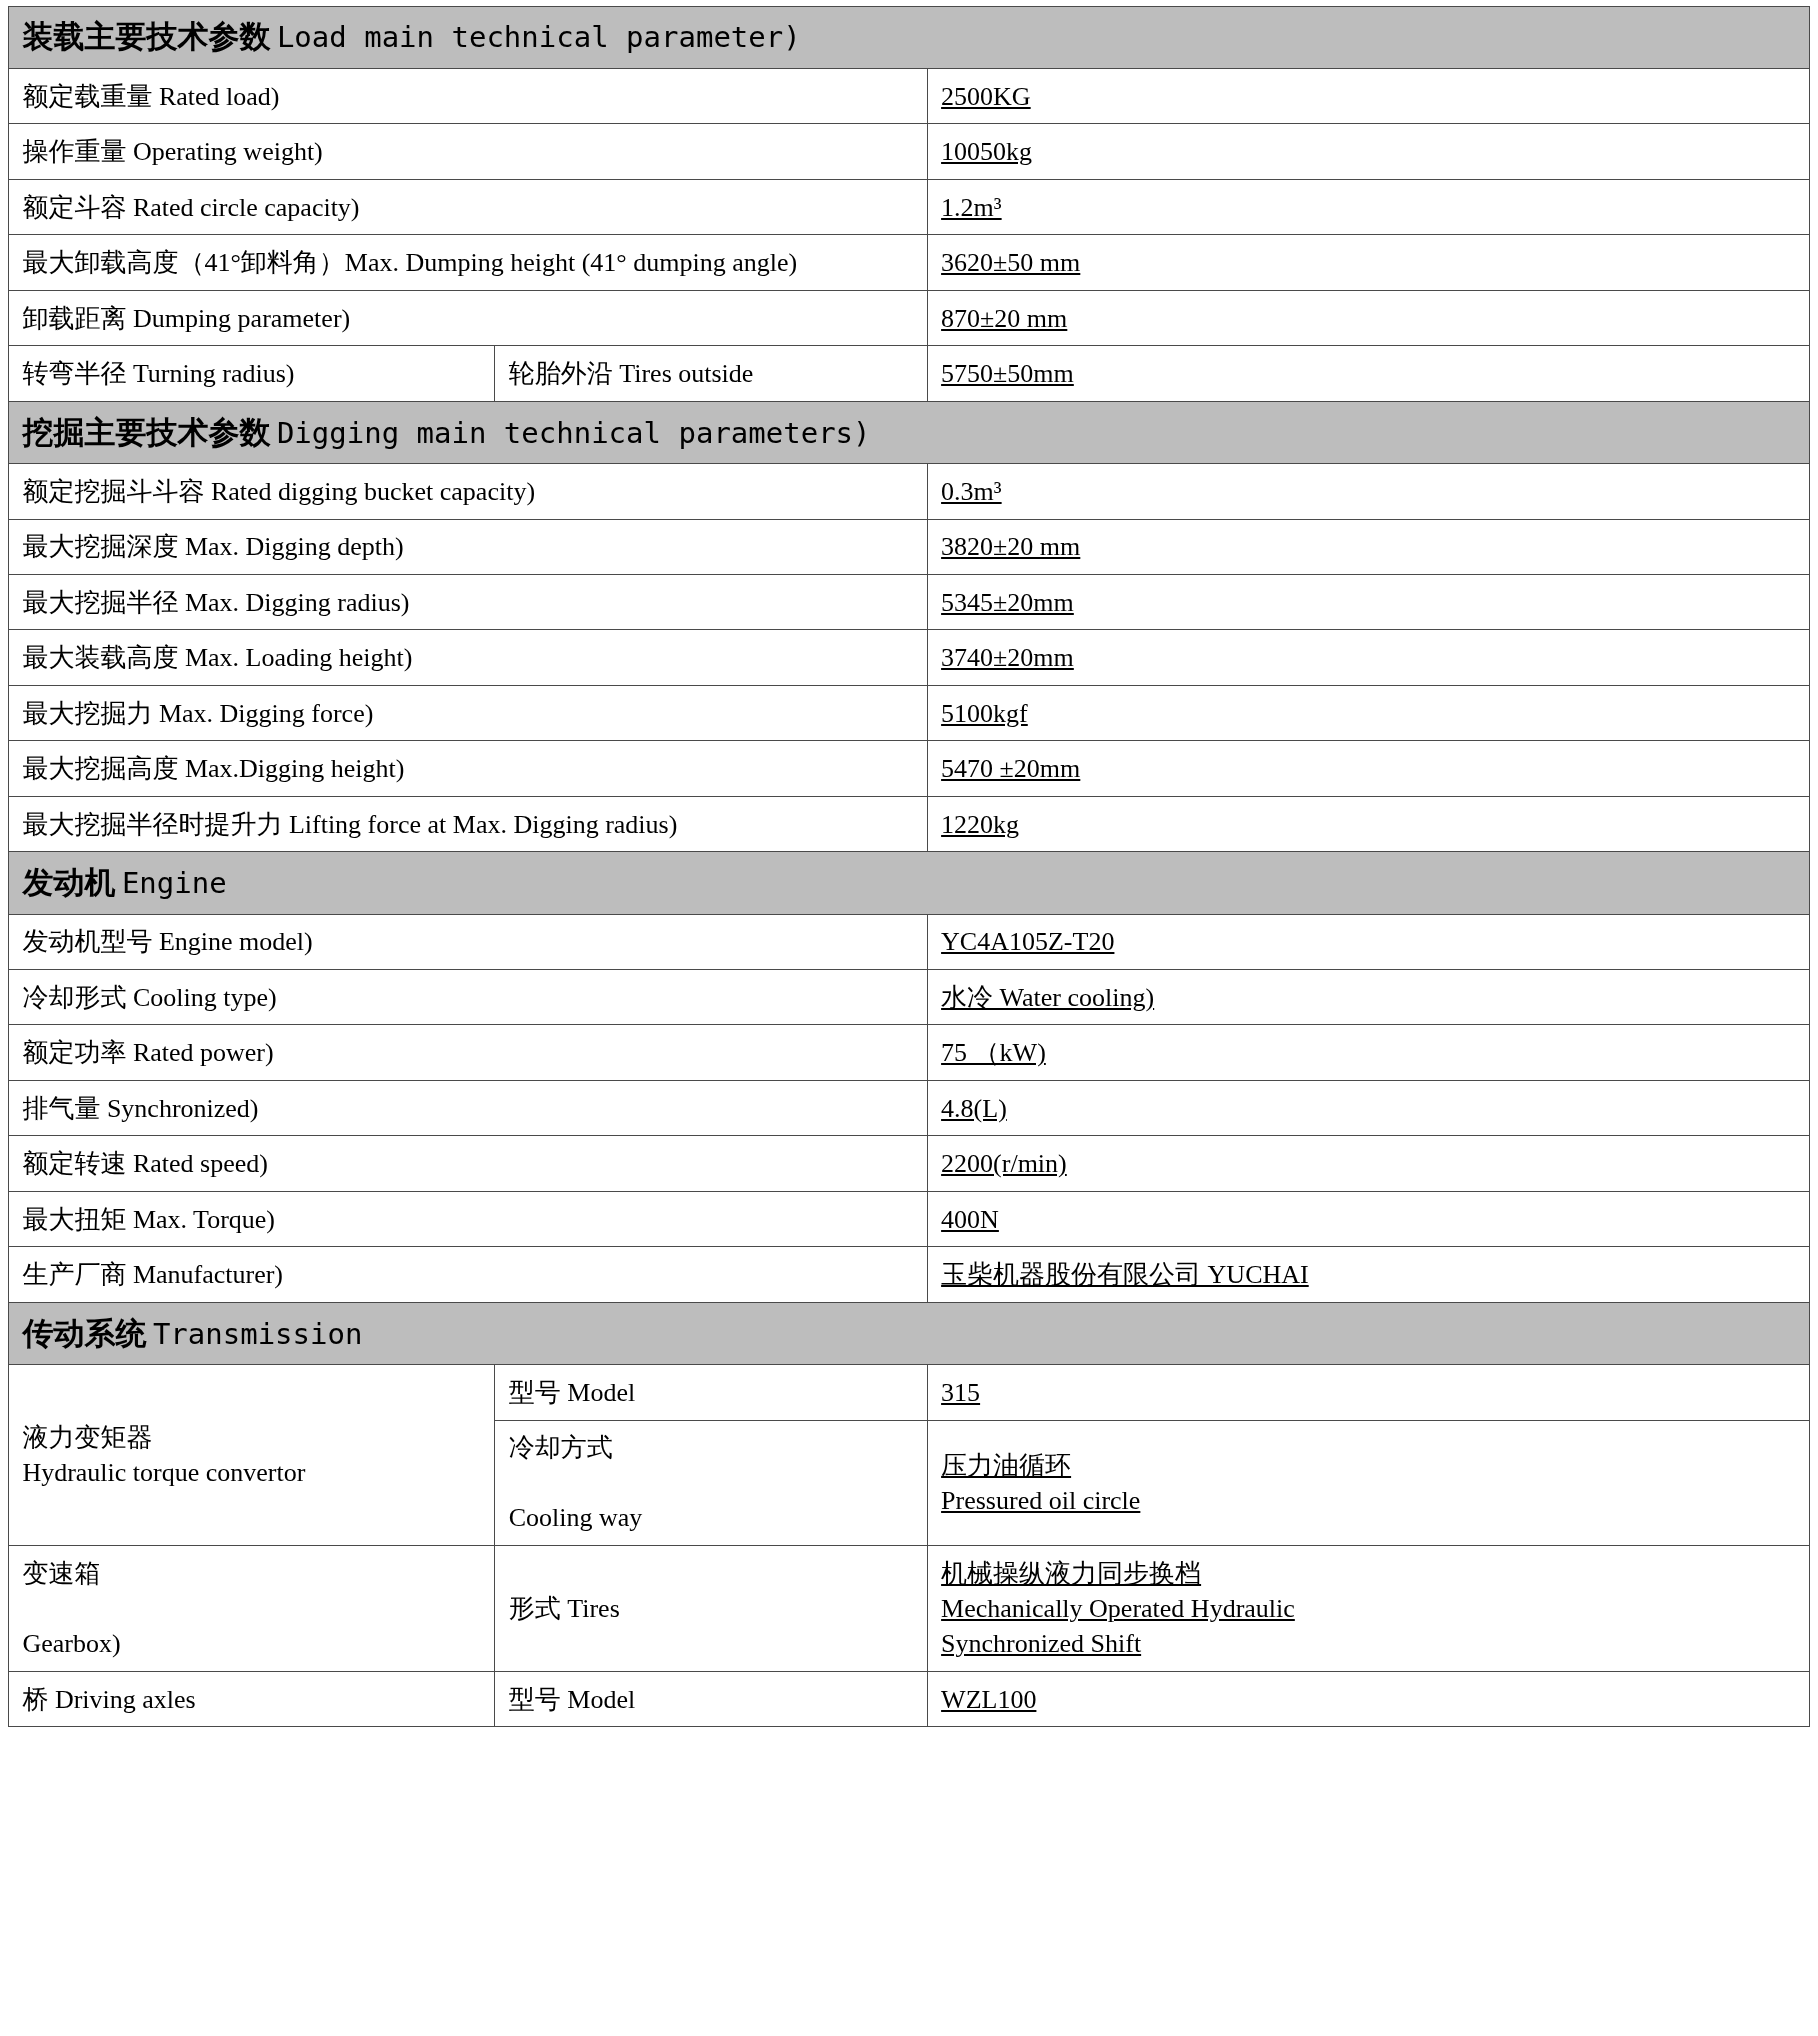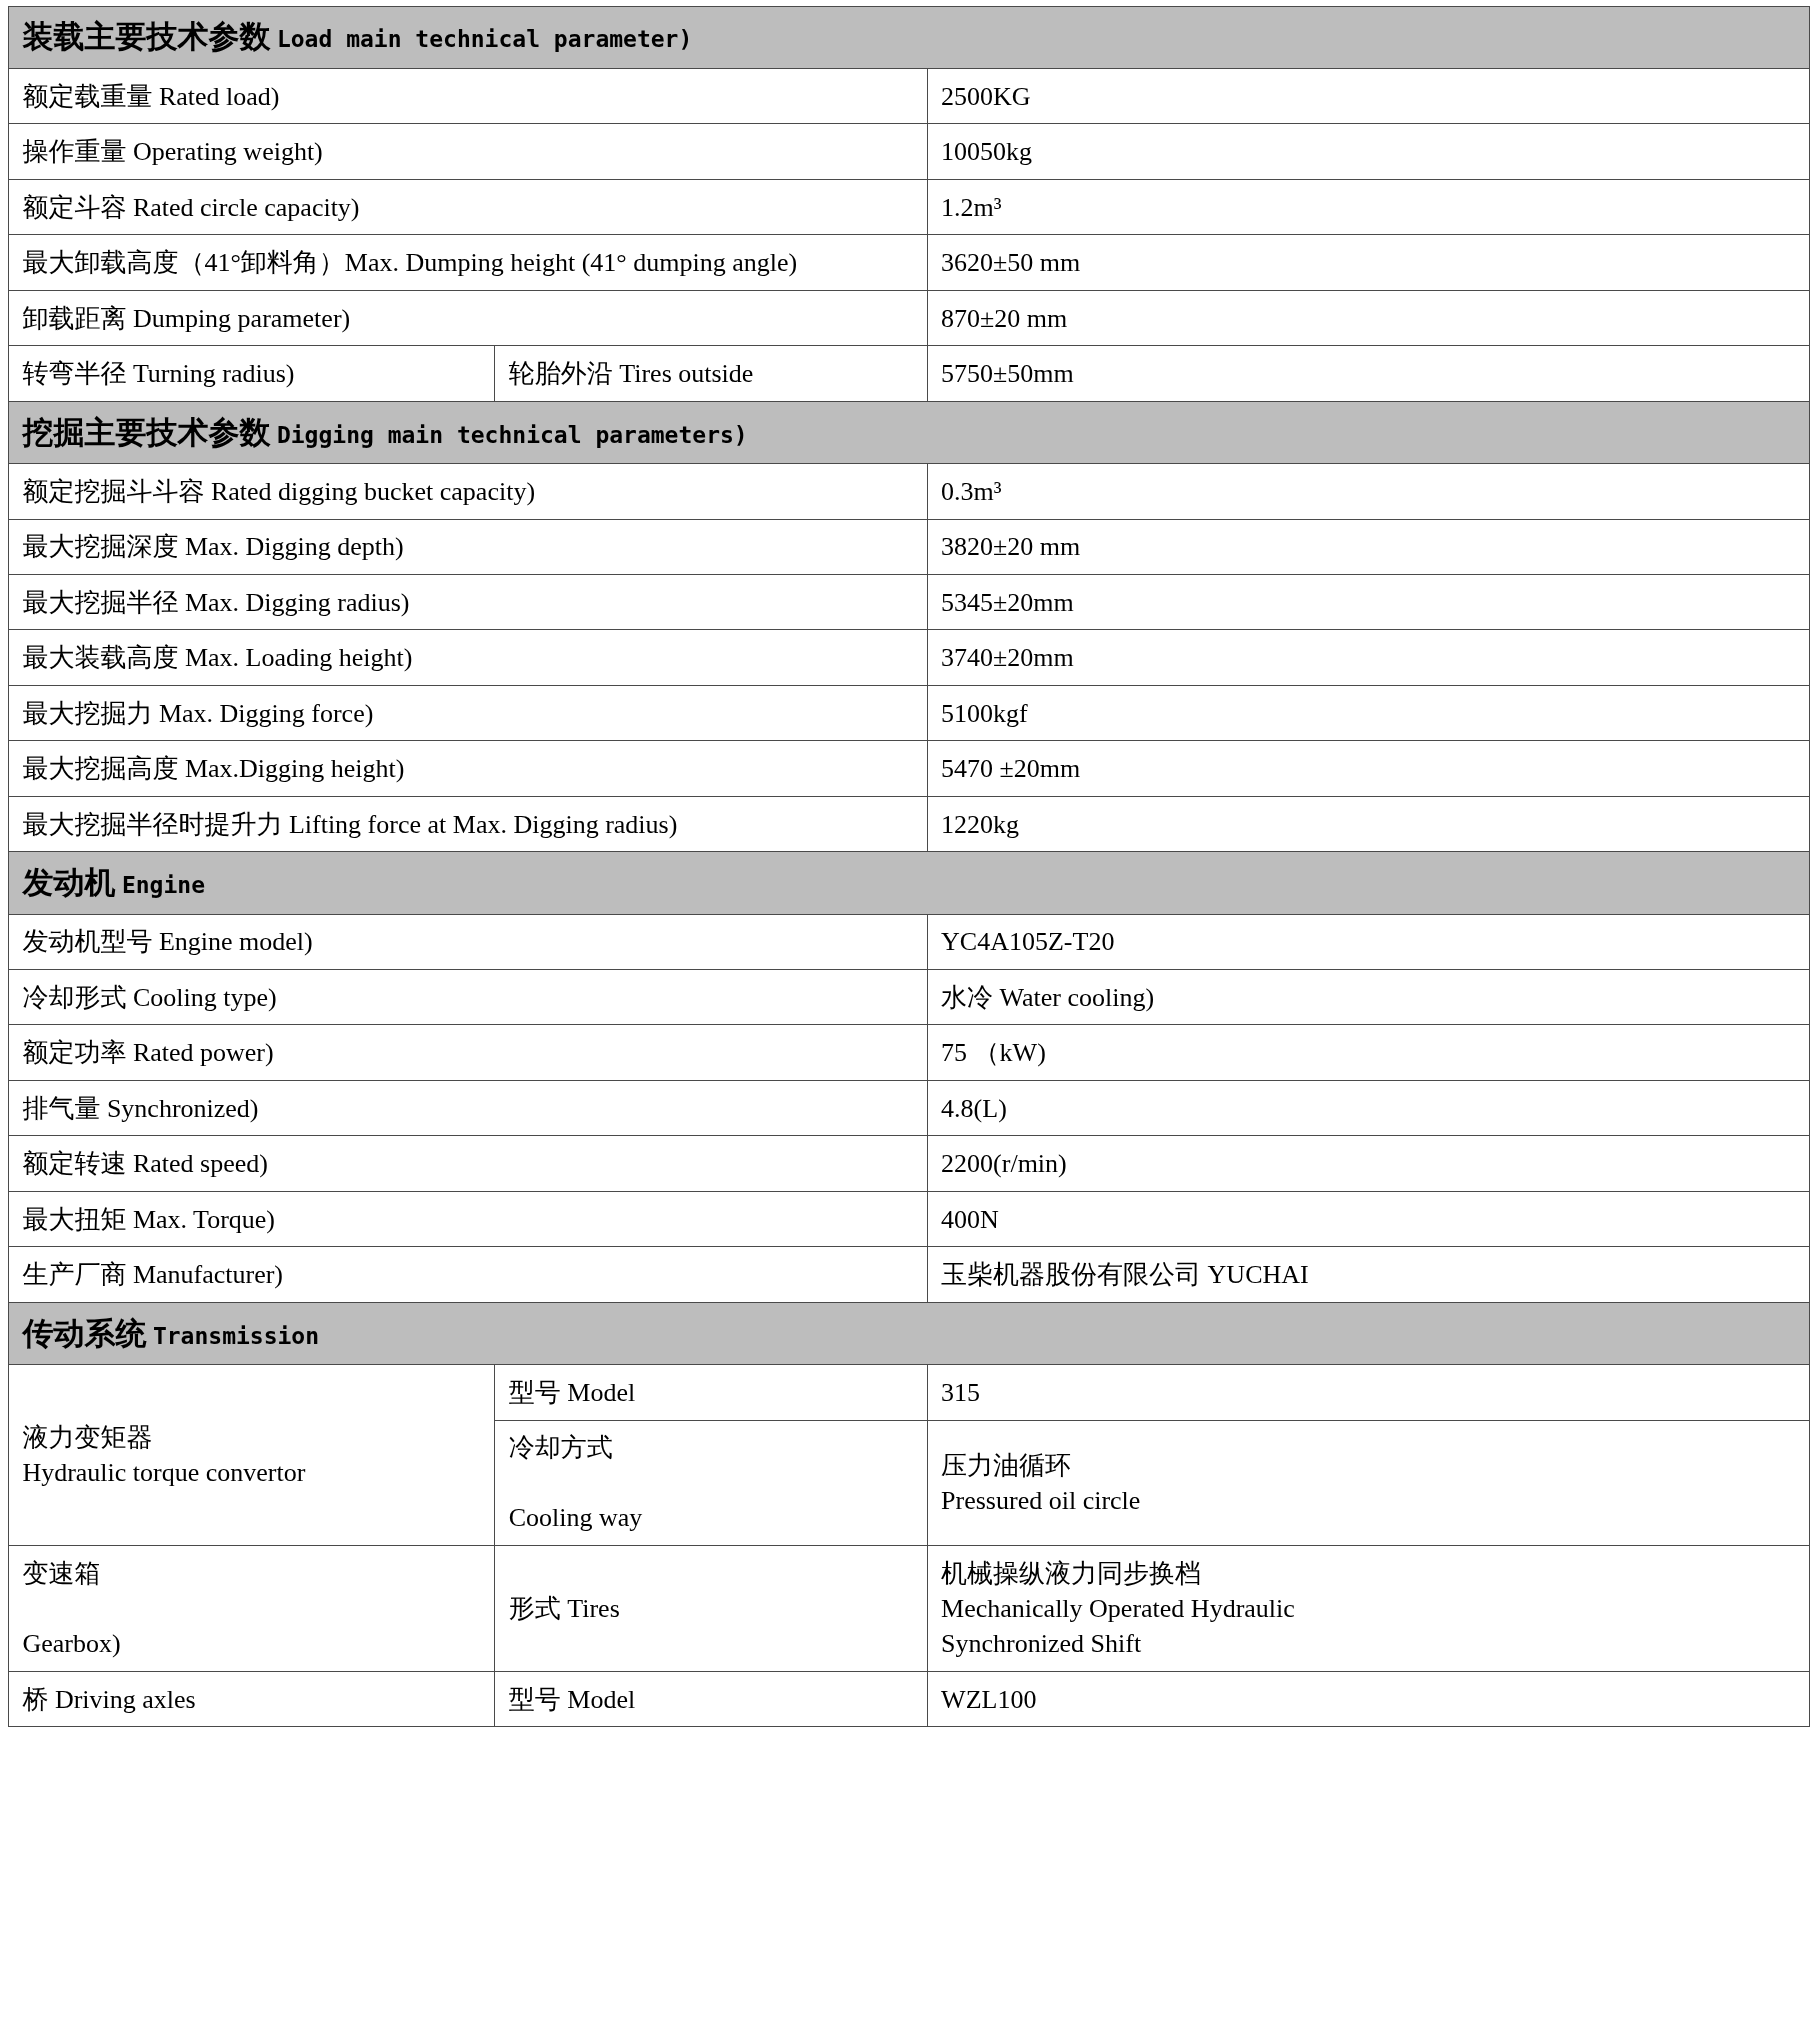--- a/index.html
+++ b/index.html
@@ -35,29 +35,30 @@
     padding: 13.6px 15.5px;
     font-weight: bold;
   }
   td.section .cn {
     font-family: "DejaVu Sans", "Liberation Sans", sans-serif;
     font-weight: bold;
     font-size: 31px;
   }
   td.section .en {
     font-family: "DejaVu Sans Mono", "Liberation Mono", monospace;
-    font-weight: bold;
-    font-size: 23px;
+    font-weight: normal;
+    font-size: 29px;
     text-align: center;
   }
   td.label {
     font-family: "Liberation Serif", serif;
   }
   td.value {
     font-family: "Liberation Serif", serif;
+    text-decoration: underline;
   }
   .multiline {
     white-space: pre-line;
   }
   td.tall {
     padding-top: 15.5px;
     padding-bottom: 15.5px;
   }
 </style>
 </head>

